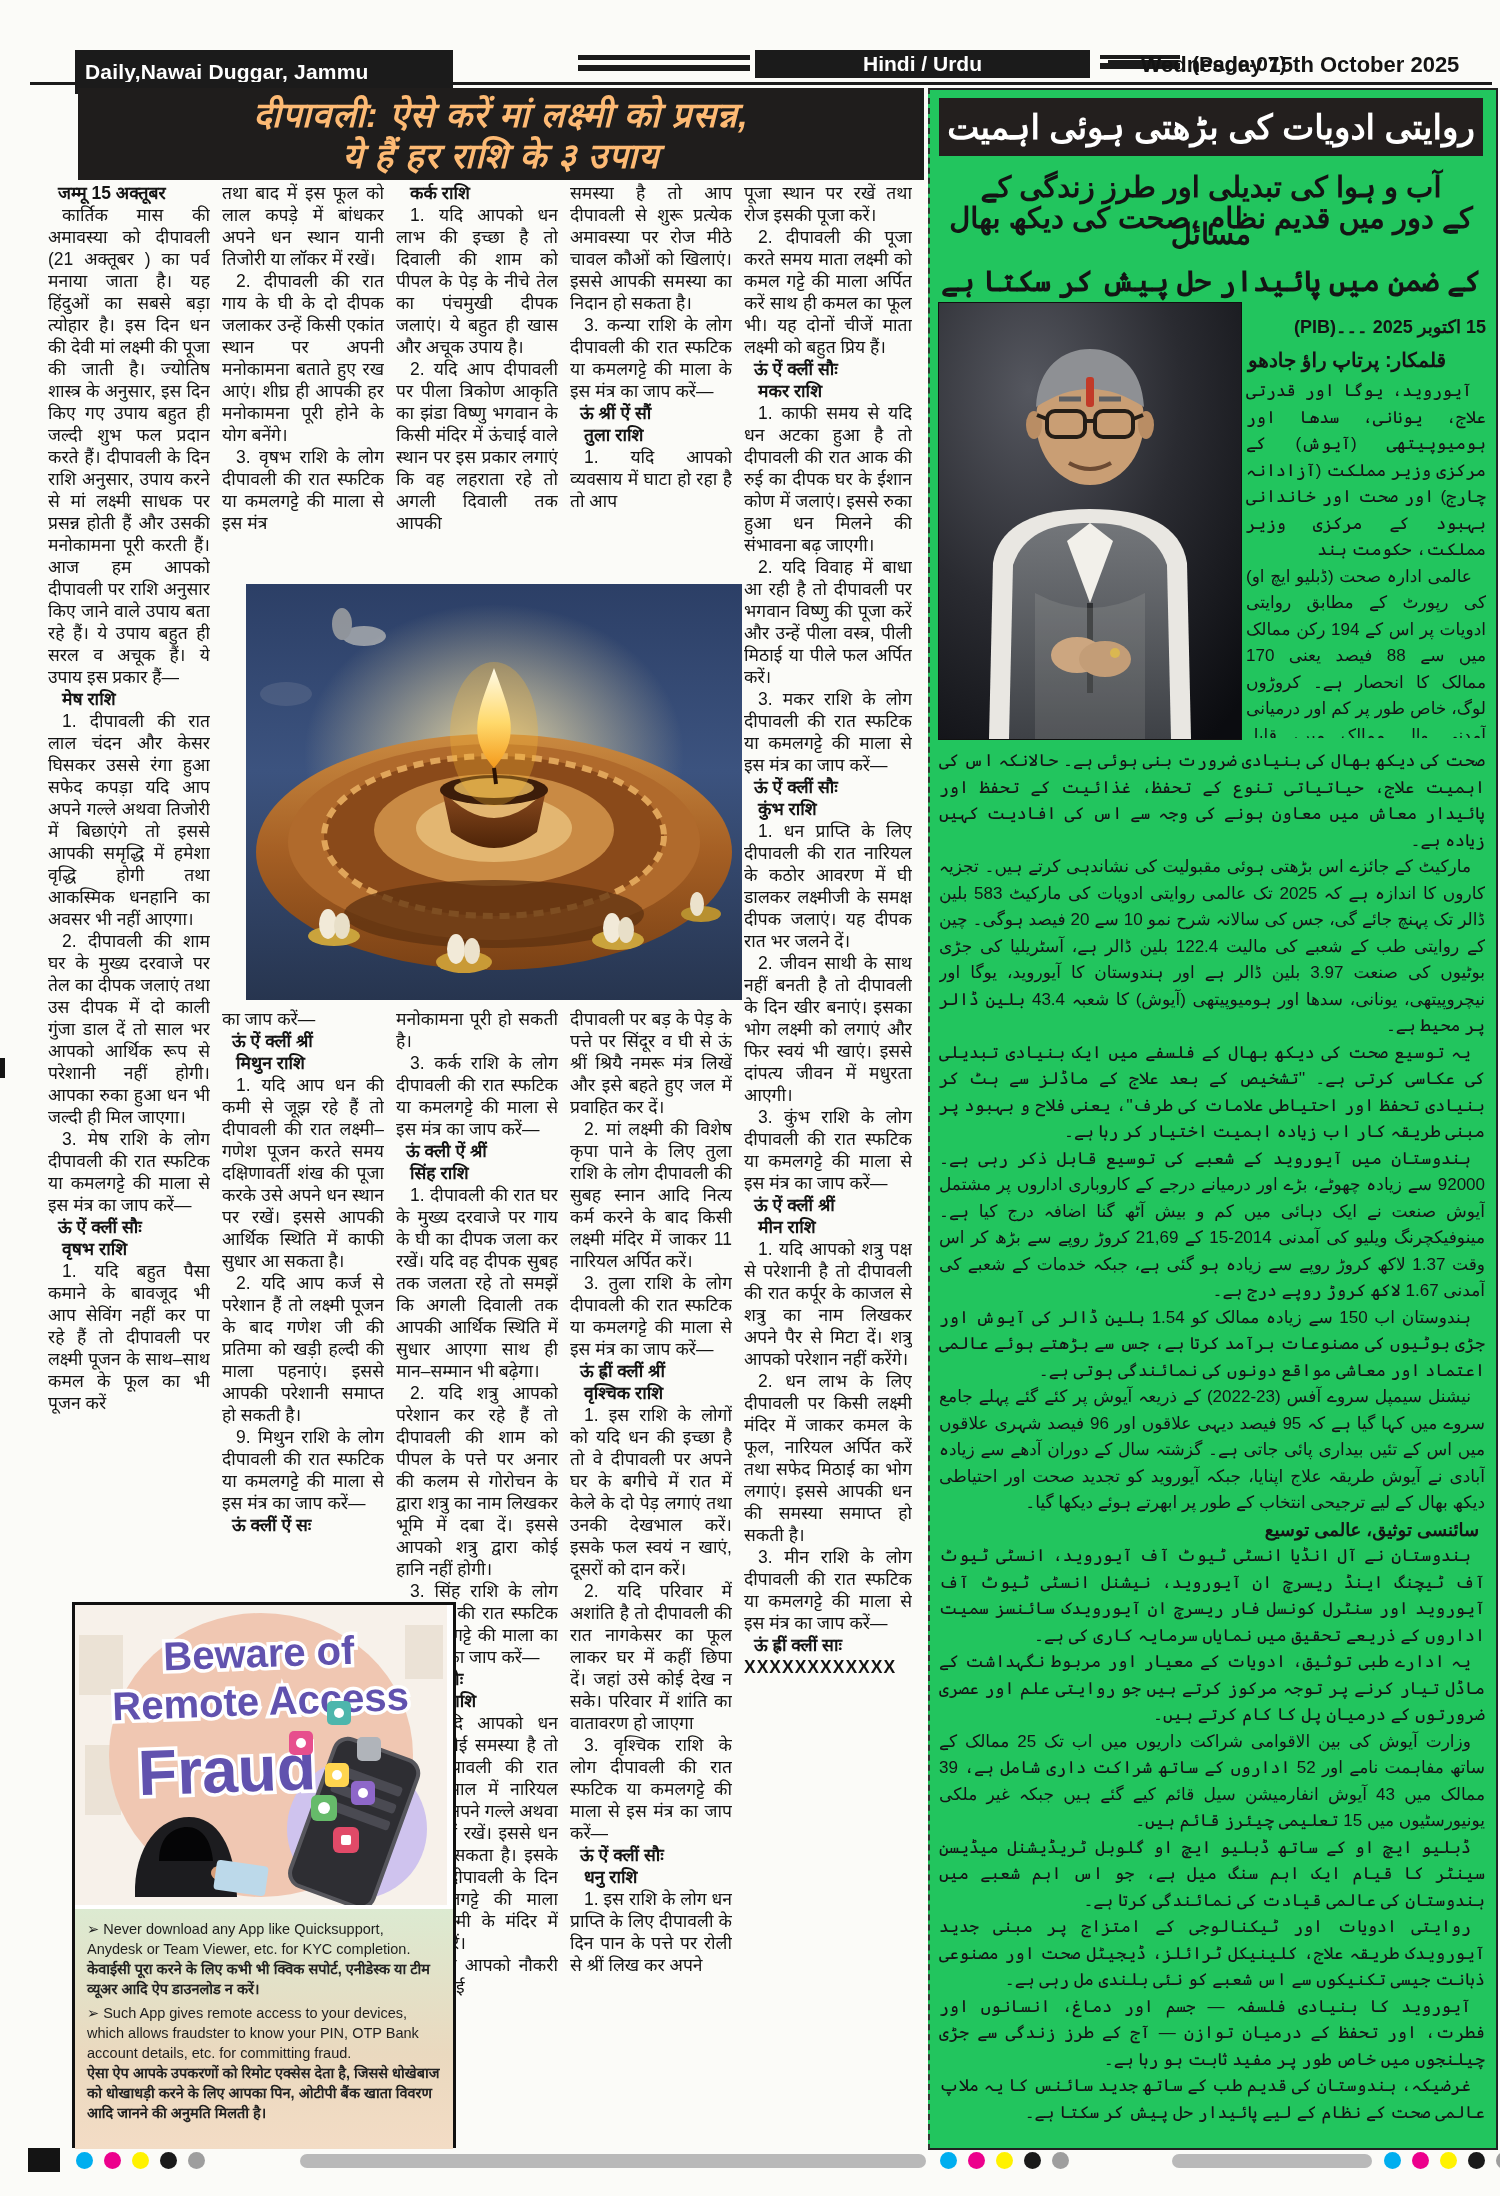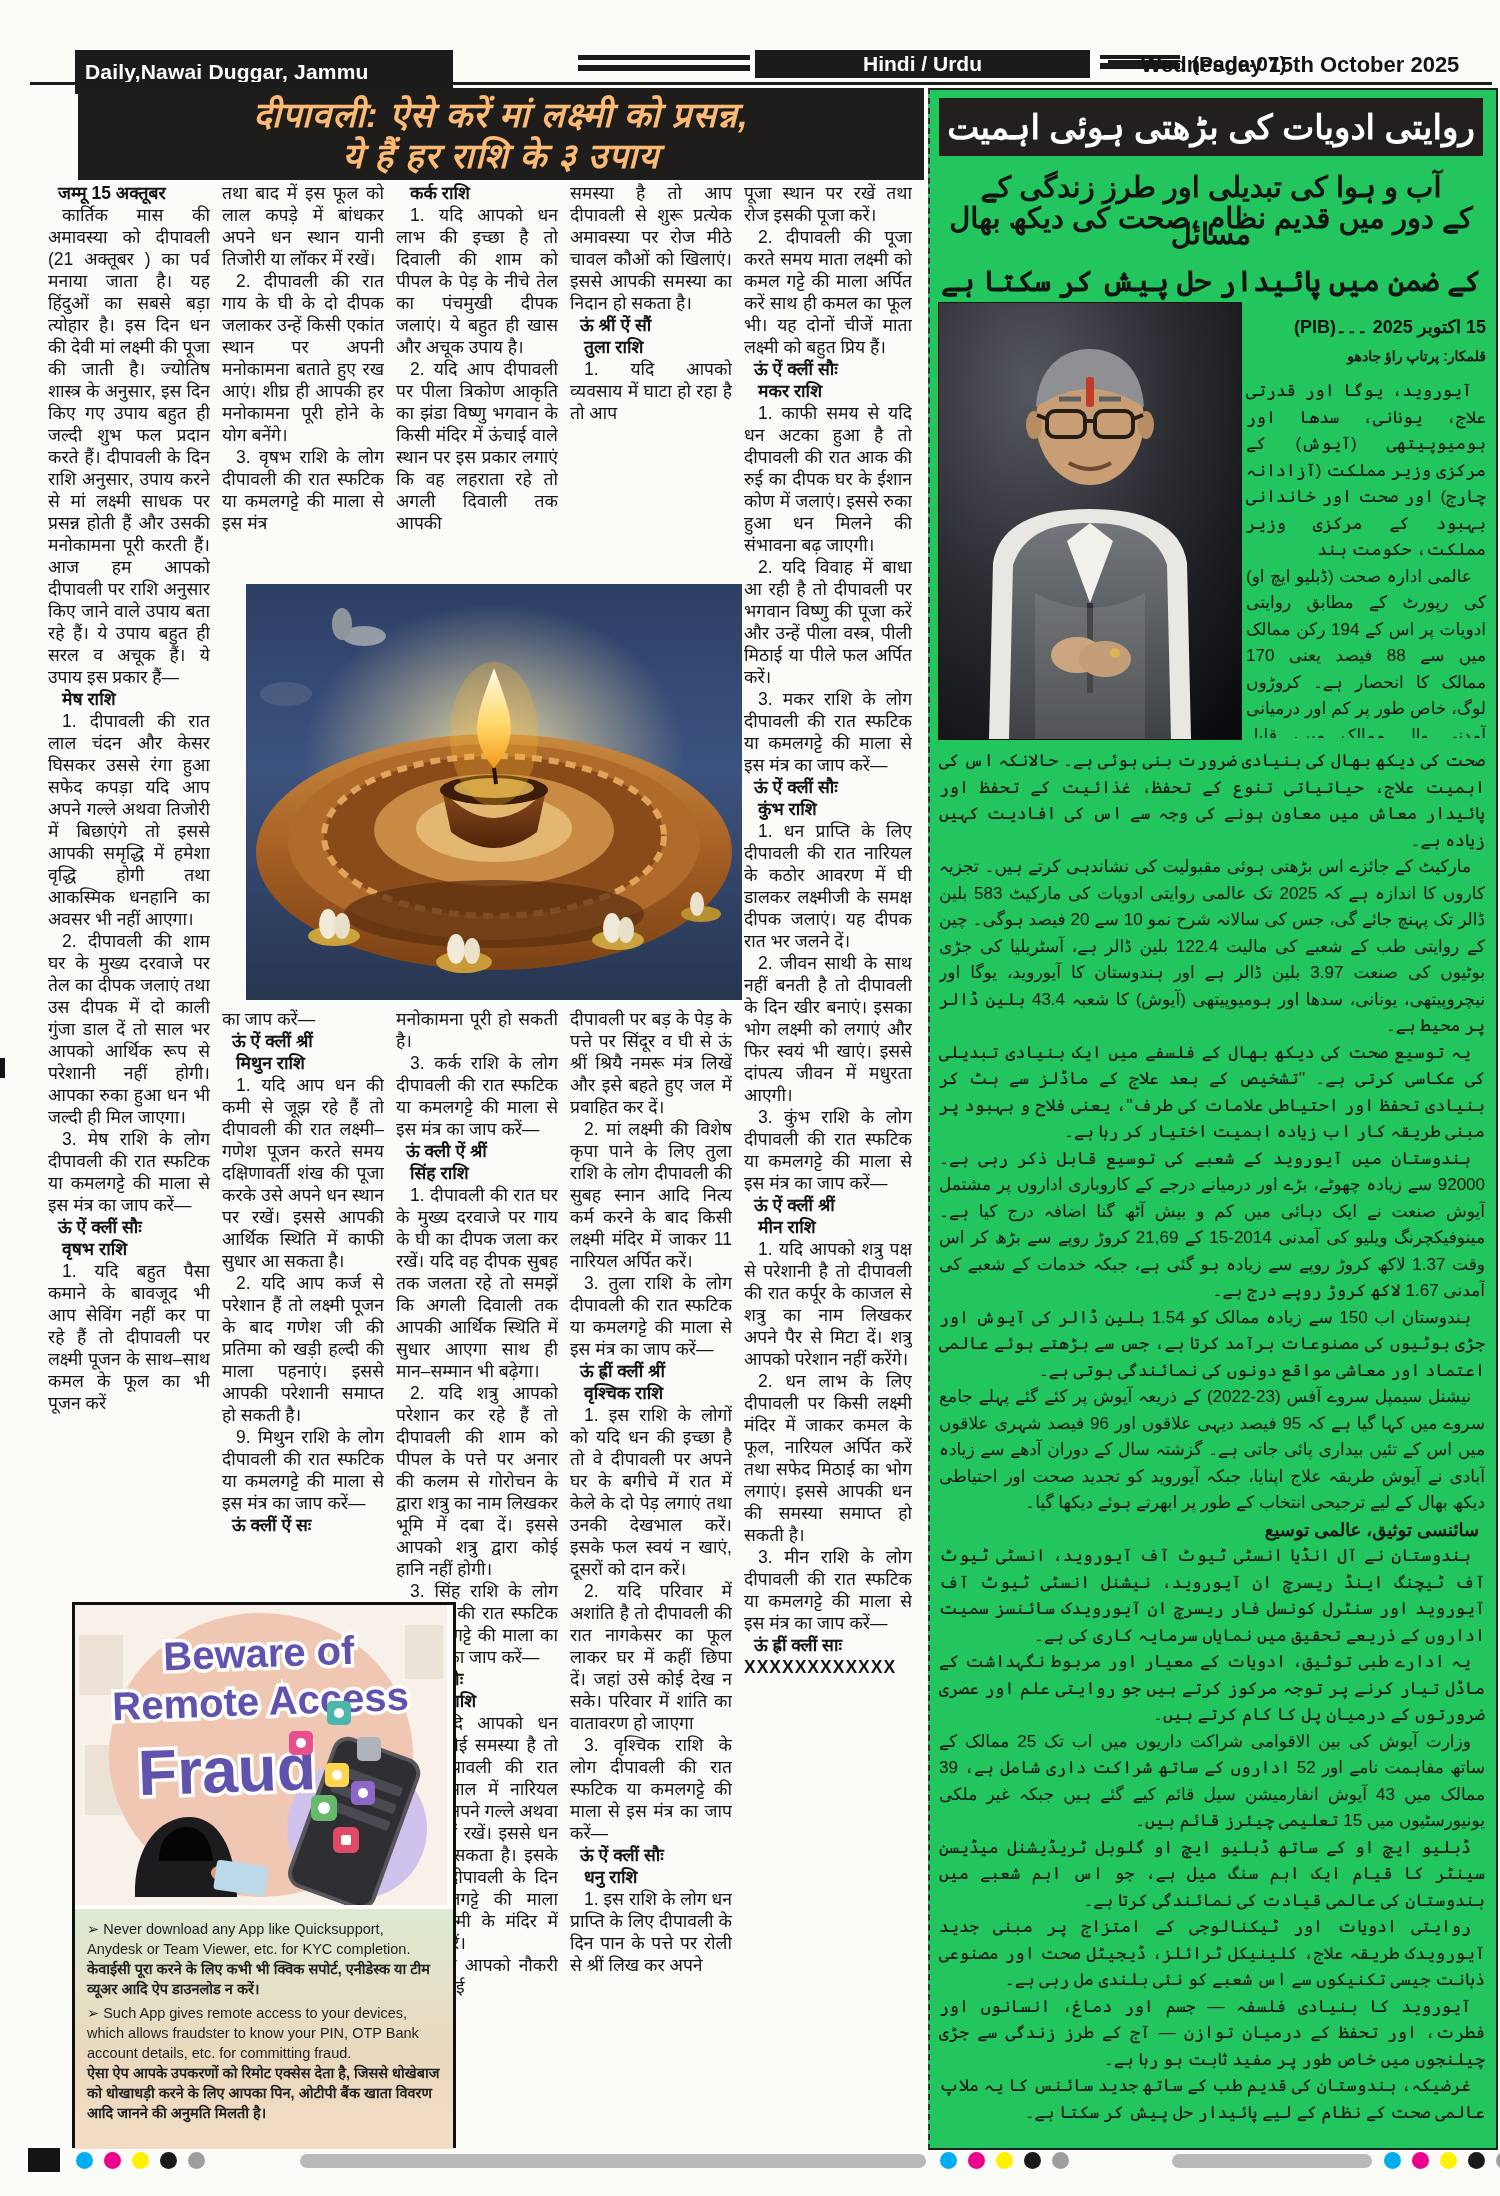--- a/index.html
+++ b/index.html
@@ -23,21 +23,21 @@
   .blk.pc{text-align:justify;}
   .blk.dateline{font-weight:bold;padding-left:10px;}
   .blk.head{font-weight:bold;padding-left:14px;}
   .blk.mantra{font-weight:bold;padding-left:10px;}
   .blk.x{font-weight:bold;letter-spacing:1px;}
   
   .urdu-box{border:2px solid #222;border-left:2px dashed #333;background:#22c55e;}
   .ubar{background:#231f1e;color:#fff;display:flex;align-items:center;justify-content:center;font-size:34px;font-weight:bold;}
   .usub{text-align:center;font-weight:bold;font-size:29px;line-height:47px;direction:rtl;}
   .upib{font-weight:bold;font-size:18px;direction:rtl;text-align:right;}
-  .ubyline{font-weight:bold;font-size:14px;direction:rtl;text-align:right;}
+  .ubyline{font-weight:bold;font-size:20px;direction:rtl;text-align:left;}
   .ucol{direction:rtl;overflow:hidden;}
   .ucol .blk{font-size:17px;line-height:26.5px;text-align:justify;}
   .ucol .blk.head{font-weight:bold;padding-left:0;padding-right:6px;font-size:18px;}
   .photo-frame{border:1px solid #111;overflow:hidden;background:#000;}
   
   .ad-box{border:3px solid #111;background:#fff;}
   .ad-text{background:linear-gradient(180deg,#dcead1 0%,#ead9bf 60%,#f3dcc5 100%);padding:10px 12px 6px 12px;overflow:hidden;}
   .ad-text .blk{font-size:14.5px;line-height:20px;text-align:left;}
   .ad-text .blk.en{color:#1d1d1d;}
   .ad-text .blk.hi{font-weight:bold;color:#222;margin-bottom:4px;}
@@ -110,20 +110,21 @@
     <div class="blk p">1. दीपावली की रात घर के मुख्य दरवाजे पर गाय के घी का दीपक जला कर रखें। यदि वह दीपक सुबह तक जलता रहे तो समझें कि अगली दिवाली तक आपकी आर्थिक स्थिति में सुधार आएगा साथ ही मान–सम्मान भी बढ़ेगा।</div>
     <div class="blk p">2. यदि शत्रु आपको परेशान कर रहे हैं तो दीपावली की शाम को पीपल के पत्ते पर अनार की कलम से गोरोचन के द्वारा शत्रु का नाम लिखकर भूमि में दबा दें। इससे आपको शत्रु द्वारा कोई हानि नहीं होगी।</div>
     <div class="blk p">3. सिंह राशि के लोग दीपावली की रात स्फटिक या कमलगट्टे की माला का इस मंत्र का जाप करें—</div>
     <div class="blk mantra">ऊं ह्रीं सौः</div>
     <div class="blk head">कन्या राशि</div>
     <div class="blk p">1. यदि आपको धन संबंधी कोई समस्या है तो आप दीपावली की रात लाल रूमाल में नारियल बांधकर अपने गल्ले अथवा तिजोरी में रखें। इससे धन लाभ हो सकता है। इसके अलावा दीपावली के दिन दो कमलगट्टे की माला माता लक्ष्मी के मंदिर में अर्पित करें।</div>
     <div class="blk p">2. यदि आपको नौकरी संबंधी कोई</div>
   </div>
 <div class="abs hcol" style="left:570px;top:182px;width:162px;height:396px;">
     <div class="blk pc">समस्या है तो आप दीपावली से शुरू प्रत्येक अमावस्या पर रोज मीठे चावल कौओं को खिलाएं। इससे आपकी समस्या का निदान हो सकता है।</div>
+    <div class="blk p">3. कन्या राशि के लोग दीपावली की रात स्फटिक या कमलगट्टे की माला के इस मंत्र का जाप करें—</div>
     <div class="blk mantra">ऊं श्रीं ऐं सौं</div>
     <div class="blk head">तुला राशि</div>
     <div class="blk p">1. यदि आपको व्यवसाय में घाटा हो रहा है तो आप</div>
   </div>
 <div class="abs hcol" style="left:570px;top:1008px;width:162px;height:1138px;">
     <div class="blk pc">दीपावली पर बड़ के पेड़ के पत्ते पर सिंदूर व घी से ऊं श्रीं श्रियै नमरू मंत्र लिखें और इसे बहते हुए जल में प्रवाहित कर दें।</div>
     <div class="blk p">2. मां लक्ष्मी की विशेष कृपा पाने के लिए तुला राशि के लोग दीपावली की सुबह स्नान आदि नित्य कर्म करने के बाद किसी लक्ष्मी मंदिर में जाकर 11 नारियल अर्पित करें।</div>
     <div class="blk p">3. तुला राशि के लोग दीपावली की रात स्फटिक या कमलगट्टे की माला से इस मंत्र का जाप करें—</div>
     <div class="blk mantra">ऊं ह्रीं क्लीं श्रीं</div>
     <div class="blk head">वृश्चिक राशि</div>

